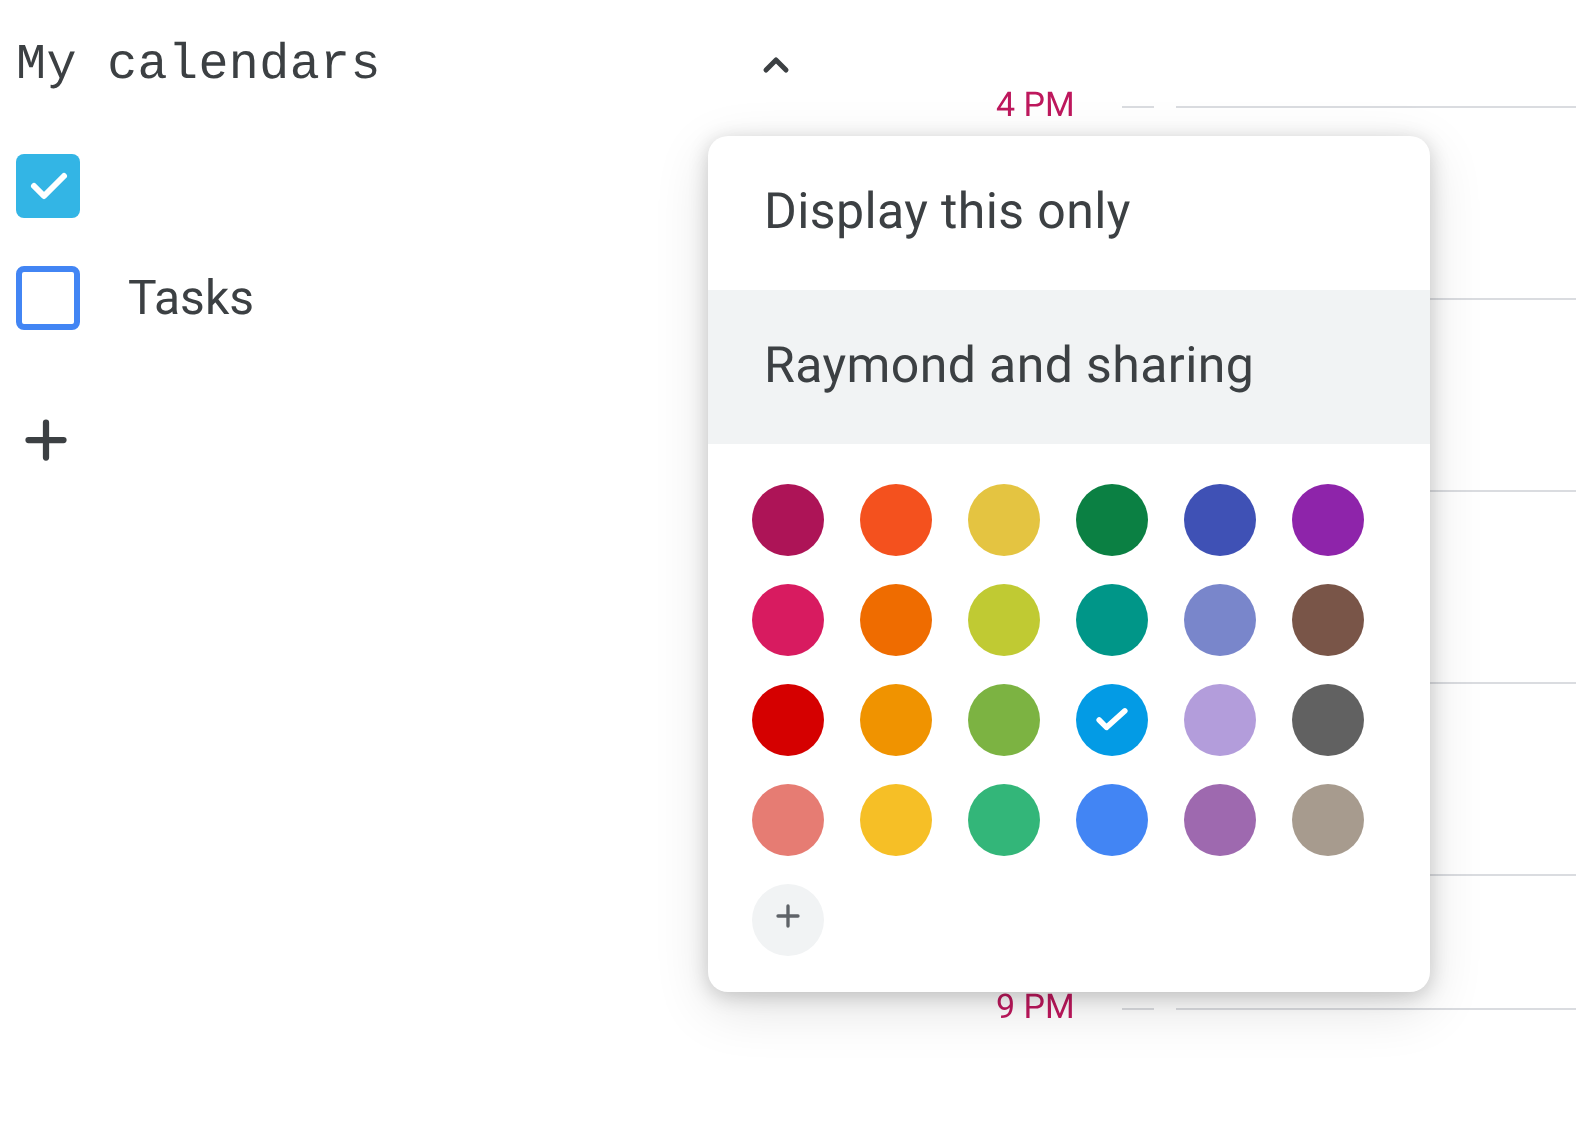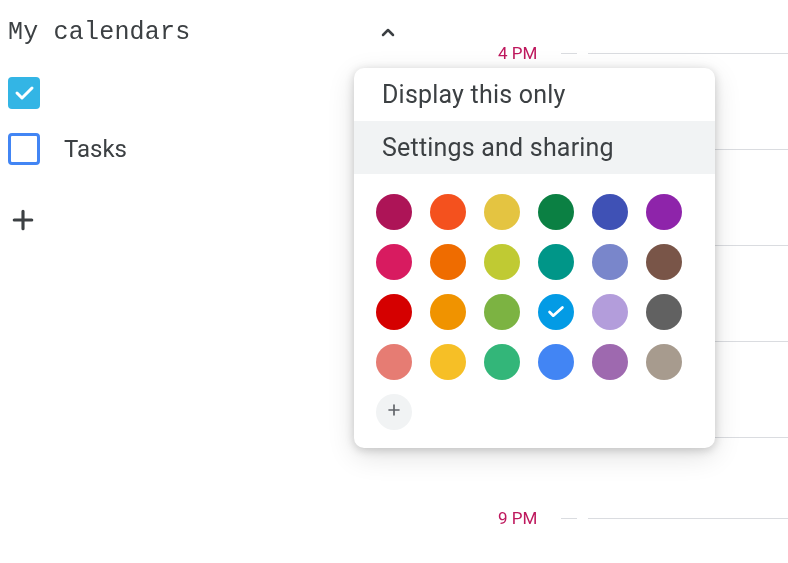--- a/index.html
+++ b/index.html
@@ -120,21 +120,21 @@
     position: absolute;
     left: 354px;
     top: 68px;
     width: 361px;
     background: #fff;
     border-radius: 10px;
     box-shadow: 0 2px 10px rgba(0,0,0,0.18), 0 8px 28px rgba(0,0,0,0.12);
     overflow: hidden;
   }
   .popover-item {
-    padding: 12px 28px;
+    padding: 24px 28px;
     font-size: 25px;
     color: #3c4043;
     cursor: pointer;
     letter-spacing: 0.2px;
   }
   .popover-item.hover {
     background: #f1f3f4;
   }
   .color-grid {
     padding: 20px 22px 8px 22px;
@@ -184,21 +184,21 @@
     <span class="time-line"></span>
   </div>
   <div class="time-row" style="top:341px;">
     <span class="time-dash"></span>
     <span class="time-line"></span>
   </div>
   <div class="time-row" style="top:437px;">
     <span class="time-dash"></span>
     <span class="time-line"></span>
   </div>
-  <div class="time-row" style="top:518px;">
+  <div class="time-row" style="top:504px;">
     <span class="time-label">9 PM</span>
     <span class="time-dash"></span>
     <span class="time-line"></span>
   </div>
 </div>
 
 <div class="sidebar">
   <div class="section-header">
     <h2>My calendars</h2>
     <span class="chevron">
@@ -226,21 +226,21 @@
       <svg viewBox="0 0 24 24" width="30" height="30">
           <path d="M12 5v14M5 12h14" stroke="#3c4043" stroke-width="2.5" fill="none" stroke-linecap="round"></path>
         </svg>
     </span>
   </div>
 
 </div>
 
 <div class="popover">
   <div class="popover-item">Display this only</div>
-  <div class="popover-item hover">Settings and sharing</div>
+  <div class="popover-item hover">Raymond and sharing</div>
   <div class="color-grid" id="color-grid">
       <div class="color-swatch" style="background: rgb(173, 20, 87);"></div>
       <div class="color-swatch" style="background: rgb(244, 81, 30);"></div>
       <div class="color-swatch" style="background: rgb(228, 196, 65);"></div>
       <div class="color-swatch" style="background: rgb(11, 128, 67);"></div>
       <div class="color-swatch" style="background: rgb(63, 81, 181);"></div>
       <div class="color-swatch" style="background: rgb(142, 36, 170);"></div>
       <div class="color-swatch" style="background: rgb(216, 27, 96);"></div>
       <div class="color-swatch" style="background: rgb(239, 108, 0);"></div>
       <div class="color-swatch" style="background: rgb(192, 202, 51);"></div>

